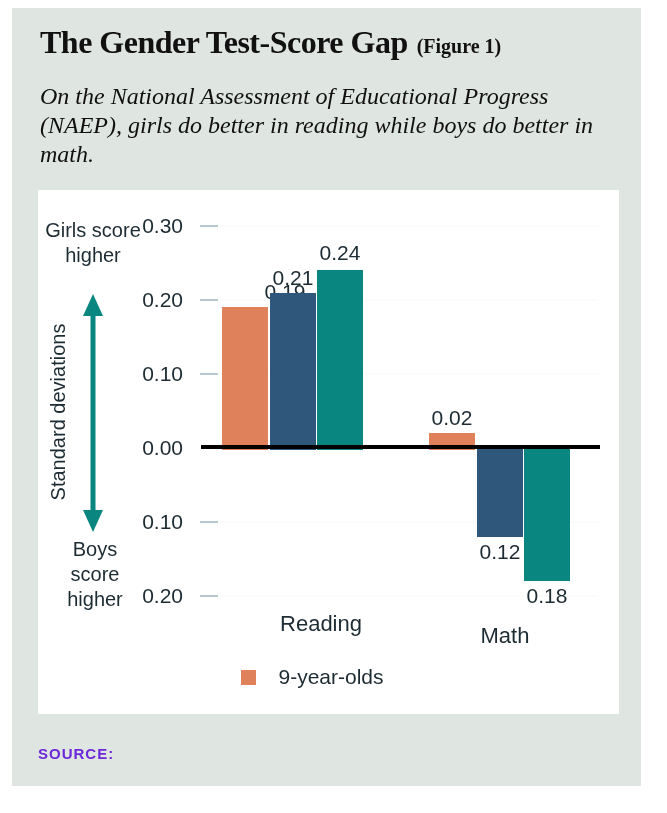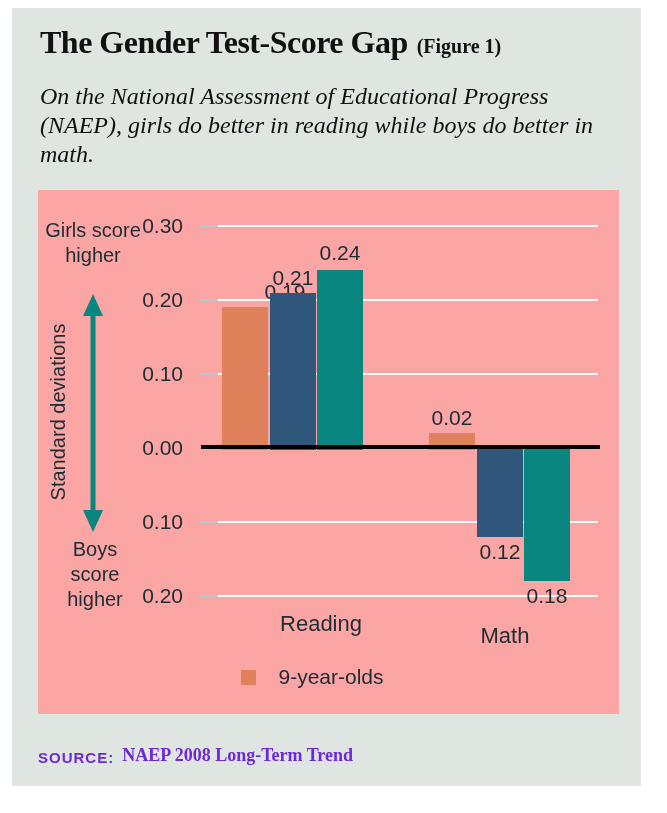--- a/index.html
+++ b/index.html
@@ -17,21 +17,21 @@
   }
   .title-main { font-size:32px; letter-spacing:-0.5px; }
   .title-tag  { font-size:20px; margin-left:9px; }
   .subtitle {
     position:absolute; left:28px; top:74px; width:574px;
     font-family:"Liberation Serif", serif; font-style:italic;
     font-size:24px; line-height:29px; color:#101010; margin:0;
   }
   .chart {
     position:absolute; left:26px; top:182px; width:581px; height:524px;
-    background:#fca5a5; color:#1d2b33;
+    background:#ffffff; color:#1d2b33;
   }
   .chart * { position:absolute; }
   .annot {
     width:96px; text-align:center; font-size:20px; line-height:25px;
     color:#1d2b33;
   }
   .annot-upper { left:7px; top:28px; }
   .annot-lower { left:9px; top:347px; }
   .ylabel {
     left:-100px; top:210px; width:240px; height:24px; text-align:center;
@@ -134,17 +134,16 @@
         <div class="bar" style="left: 439px; width: 46px; top: 257px; height: 90px; background: rgb(47, 86, 123);"></div>
         <div class="bar-label" style="left: 462px; top: 350px;">0.12</div>
         <div class="bar" style="left: 486px; width: 46px; top: 257px; height: 134px; background: rgb(10, 134, 128);"></div>
         <div class="bar-label" style="left: 509px; top: 394px;">0.18</div>
         <div class="cat-label" style="left: 467px; margin-top: 12px;">Math</div>
         <div class="zero-line" style="top: 255px;"></div>
       </div>
 
     <div class="source-row">
       <span class="source-label">SOURCE:</span>
-      <span class="source-text">NAEP 2008 Long-Term Trend</span>
     </div>
 
   </div>
 </div>
 
 </body></html>

